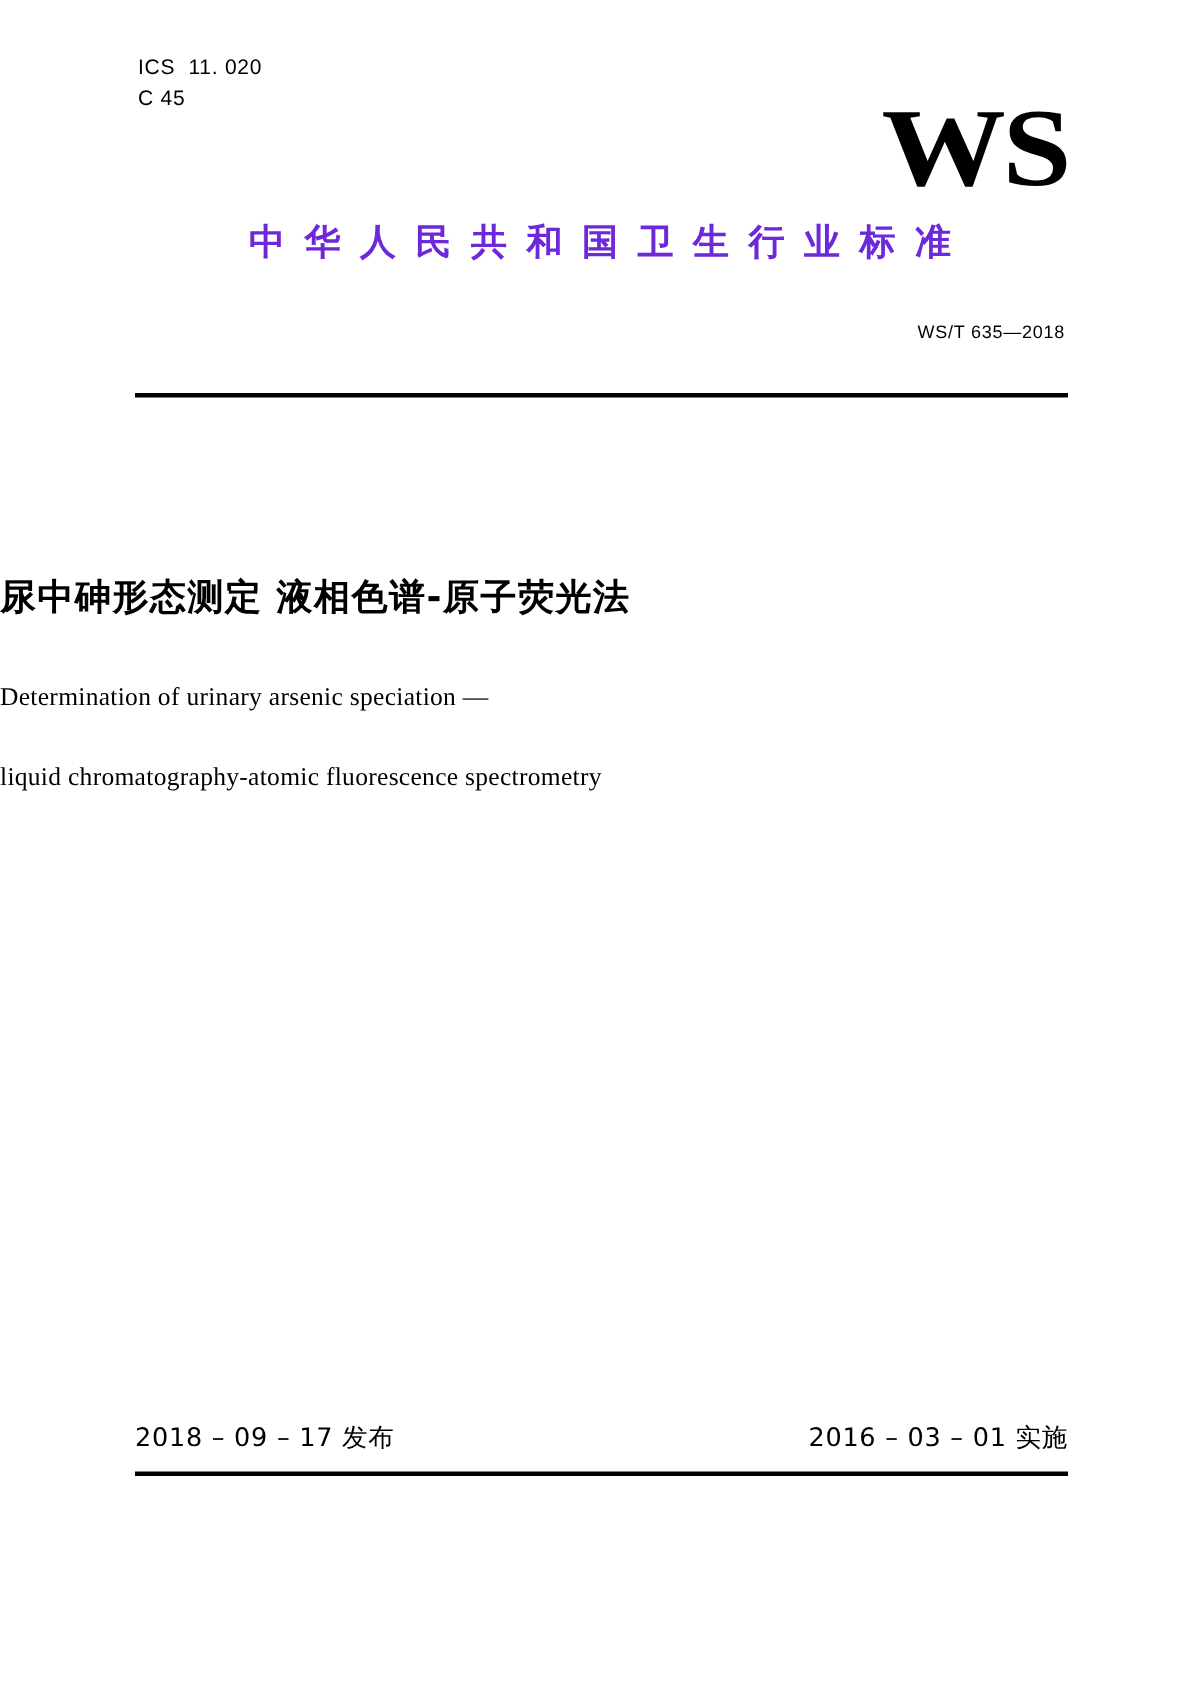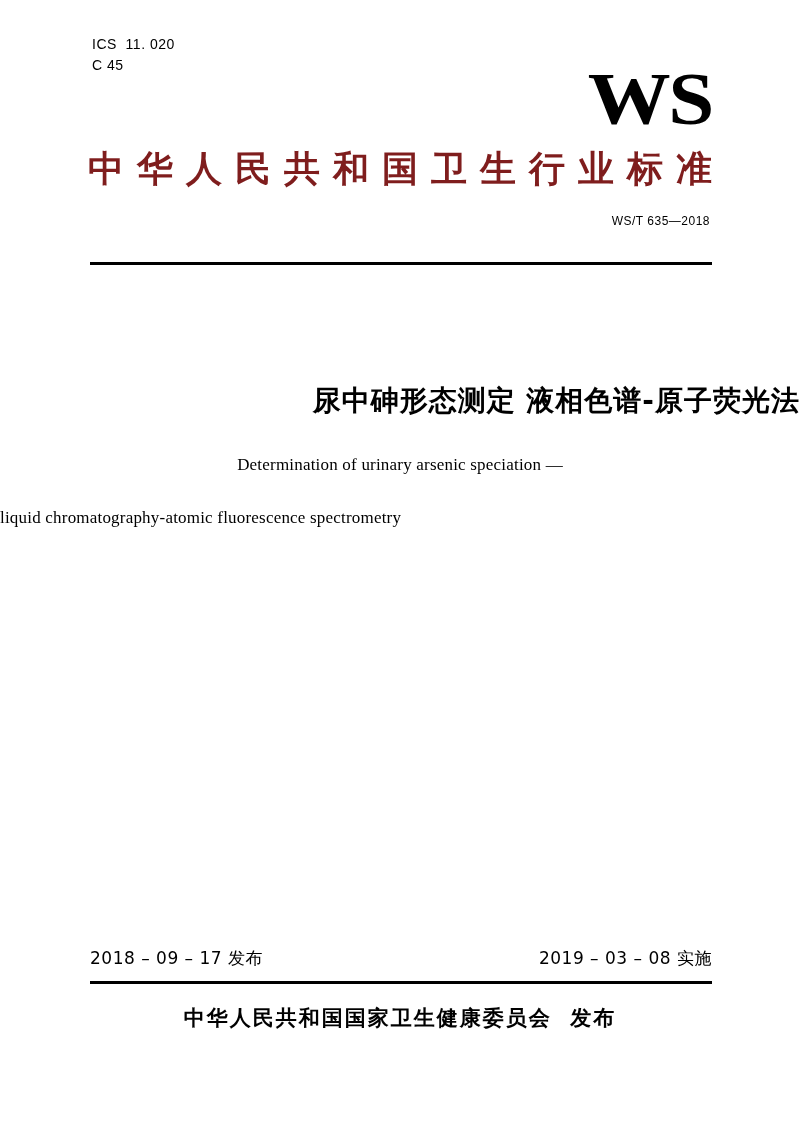--- a/index.html
+++ b/index.html
@@ -50,24 +50,24 @@
 
   
   .cn-header {
     position: absolute;
     left: 0;
     right: 0;
     top: 145px;
     text-align: center;
     font-family: "DejaVu Sans", sans-serif;
     font-weight: bold;
-    font-size: 36px;
+    font-size: 24px;
     letter-spacing: 13px;
     text-indent: 13px;
-    color: #7f1d1d;
+    color: #6d28d9;
   }
 
   
   .std-no {
     position: absolute;
     right: 90px;
     top: 214px;
     font-family: "Liberation Sans", sans-serif;
     font-size: 12px;
     letter-spacing: 0.5px;
@@ -82,32 +82,31 @@
     height: 3px;
     background: #000;
   }
 
   
   .title-cn {
     position: absolute;
     left: 0;
     right: 0;
     top: 382px;
-    text-align: right;
+    text-align: left;
     font-family: "DejaVu Sans", sans-serif;
     font-weight: bold;
-    font-size: 28px;
+    font-size: 24px;
     letter-spacing: 1px;
   }
   .title-en1 {
     position: absolute;
     left: 0;
     right: 0;
     top: 455px;
-    text-align: center;
     font-family: "Liberation Serif", serif;
     font-size: 17px;
     letter-spacing: 0.2px;
   }
   .title-en2 {
     position: absolute;
     left: 0;
     right: 0;
     top: 508px;
     text-align: left;
@@ -170,20 +169,19 @@
   <div class="std-no">WS/T 635—2018</div>
 
   <div class="rule-top"></div>
 
   <div class="title-cn">尿中砷形态测定  液相色谱-原子荧光法</div>
   <div class="title-en1">Determination of urinary arsenic speciation  —</div>
   <div class="title-en2">liquid chromatography-atomic fluorescence spectrometry</div>
 
   <div class="date-row">
     <div class="date-issue">2018 – 09 – 17 发布</div>
-    <div class="date-effective">2019 – 03 – 08 实施</div>
+    <div class="date-effective">2016 – 03 – 01 实施</div>
   </div>
 
   <div class="rule-bottom"></div>
 
-  <div class="publisher">中华人民共和国国家卫生健康委员会  发布</div>
 
 </div>
 
 </body></html>

